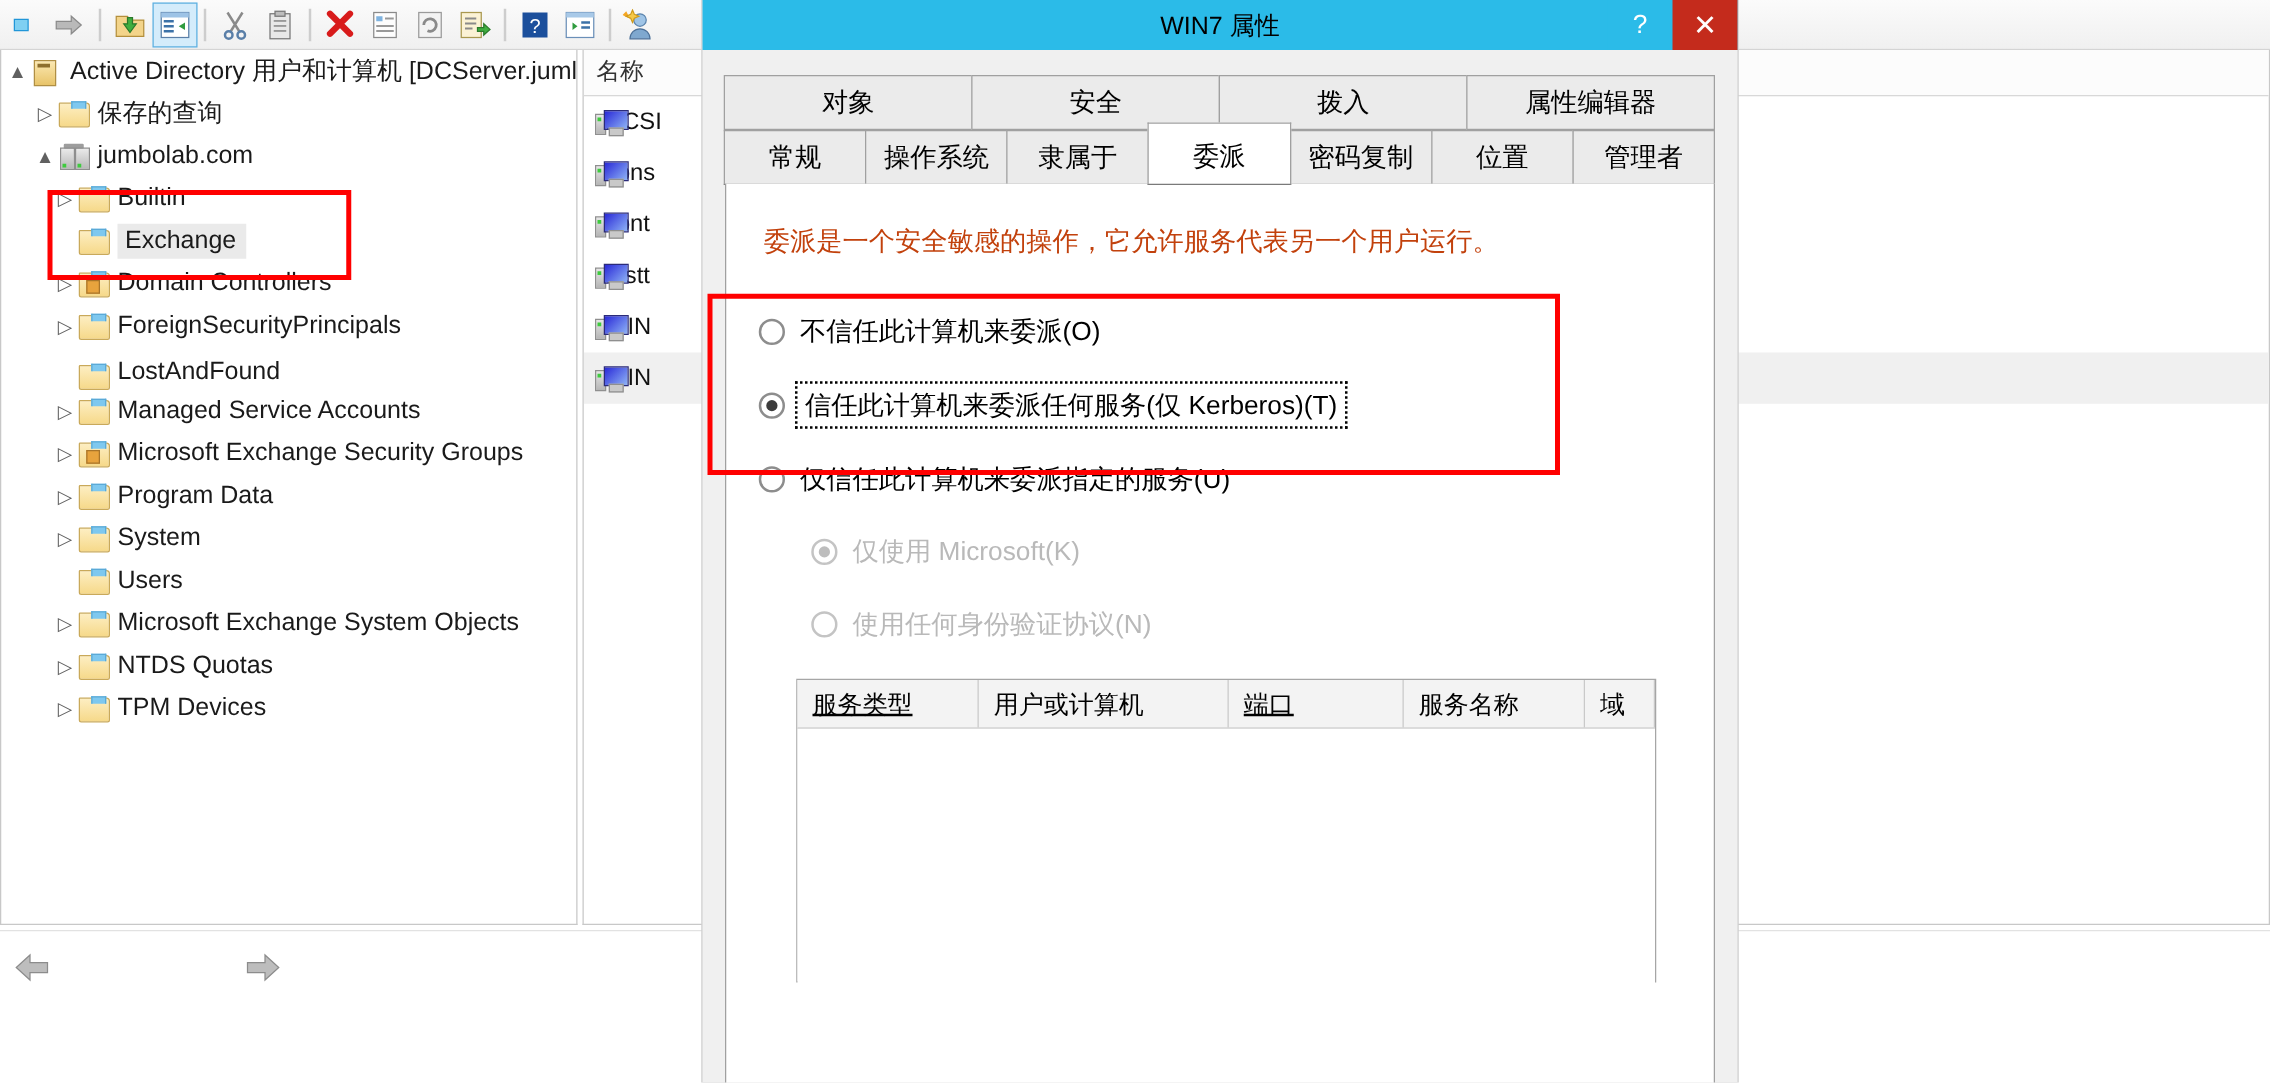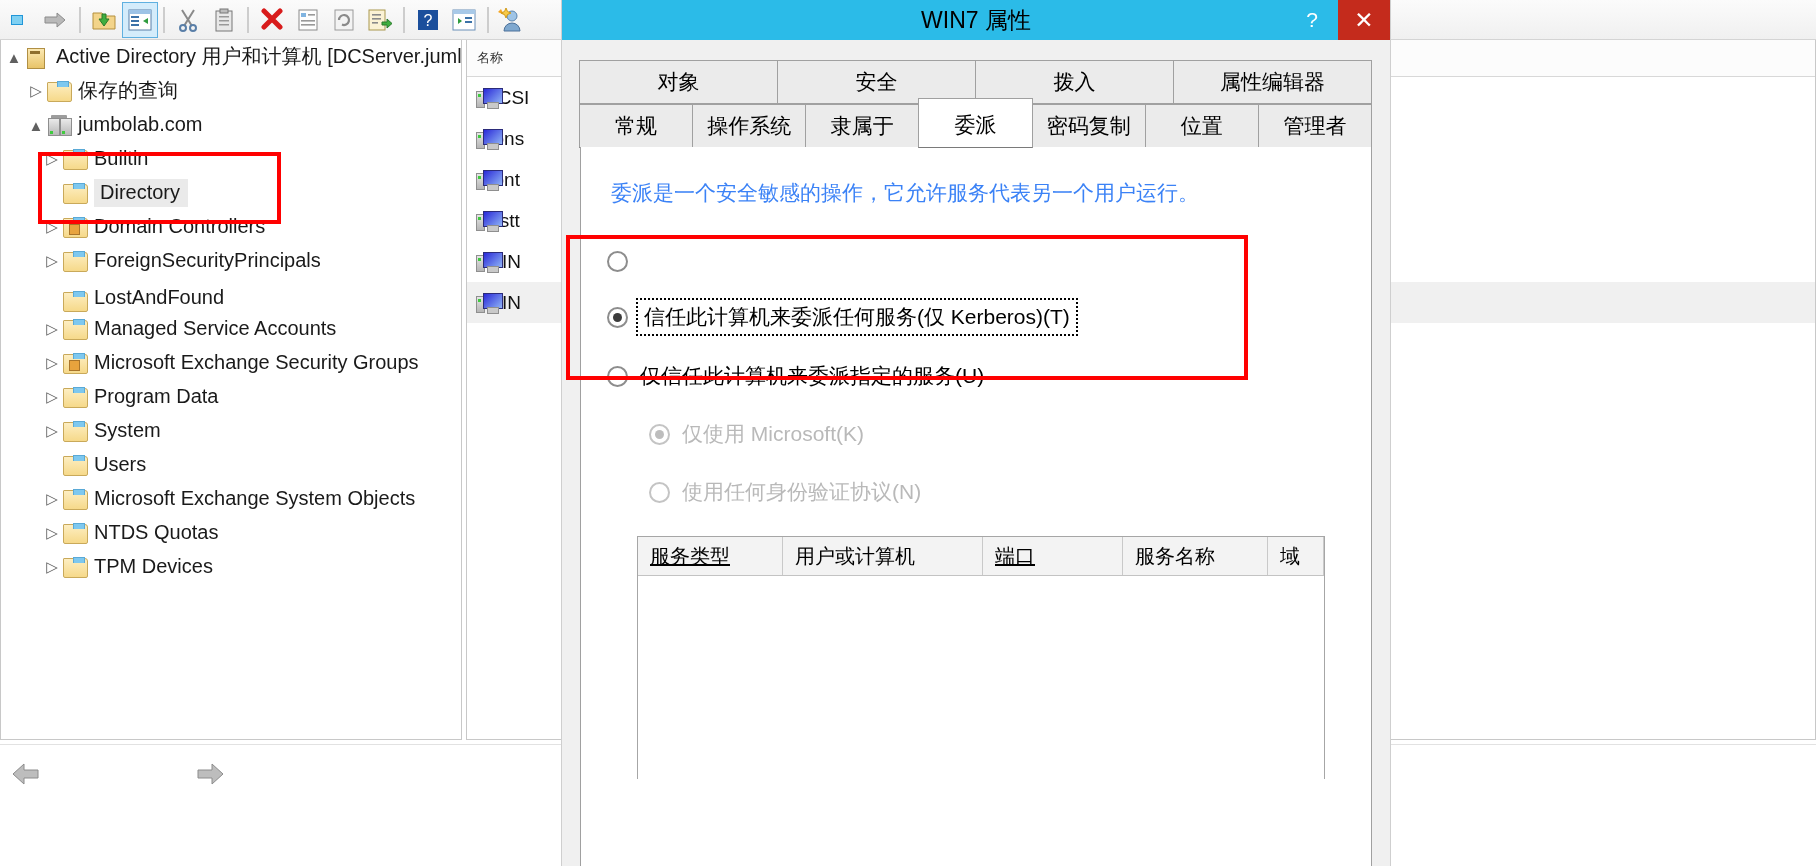--- a/index.html
+++ b/index.html
@@ -36,21 +36,21 @@
   .pane-list {
     position:absolute; left:466px; top:40px; width:1350px; height:700px;
     background:#fff; border:1px solid #c8c8c8; border-top:none; box-sizing:border-box;
     overflow:hidden;
   }
   .list-header {
     height:36px; border-bottom:1px solid #d8d8d8; background:#fcfcfc;
     display:flex; align-items:center;
   }
   .list-col {
-    padding-left:10px; font-size:13px; color:#333; height:34px; line-height:34px;
+    padding-left:10px; font-size:19px; color:#333; height:34px; line-height:34px;
     border-right:4px solid #c2410c; box-sizing:border-box;
   }
   .list-row {
     height:41px; display:flex; align-items:center; padding-left:9px; font-size:19px; color:#111;
   }
   .list-row.sel { background:#f0f0f0; }
 
   .tree-row {
     display:flex; align-items:center; height:34px; font-size:20px; color:#1a1a1a;
     white-space:nowrap;
@@ -126,21 +126,21 @@
 
   
   .dialog {
     position:absolute; left:562px; top:0px; width:828px; height:866px;
     background:#f0f0f0; box-shadow:0 0 0 1px #cfcfcf;
   }
   .dlg-title {
     height:40px; background:#2bbbe8; position:relative;
     display:flex; align-items:center; justify-content:center;
   }
-  .dlg-title .ttxt { font-size:23px; color:#000; }
+  .dlg-title .ttxt { font-size:20px; color:#000; }
   .dlg-btns { position:absolute; right:0; top:0; display:flex; height:40px; }
   .dlg-btn {
     width:52px; height:40px; display:flex; align-items:center; justify-content:center;
     font-size:21px; color:#fff; background:#2bbbe8;
   }
   .dlg-btn.close { background:#c42b1c; font-size:23px; }
 
   .dlg-body { padding:10px 18px 0 18px; }
 
   .tabstrip { margin-top:10px; }
@@ -154,21 +154,21 @@
   .tab.active {
     background:#ffffff; border-bottom-color:#ffffff; z-index:3;
     margin-top:-6px; height:50px; align-items:flex-end; padding-bottom:8px;
   }
 
   .tabpage {
     background:#ffffff; border:1px solid #a0a0a0; border-top:none;
     height:722px; box-sizing:border-box; padding:24px 26px 0 26px; position:relative;
     margin-top:-1px;
   }
-  .intro { font-size:21px; color:#3b82f6; margin:8px 0 44px 4px; }
+  .intro { font-size:21px; color:#c2410c; margin:8px 0 44px 4px; }
 
   .radio-line { display:flex; align-items:center; margin-bottom:30px; }
   .radio {
     width:21px; height:21px; border-radius:50%; border:2px solid #8d8d8d;
     background:#fff; box-sizing:border-box; flex:0 0 auto; margin-right:12px;
   }
   .radio.checked:after{
     content:""; display:block; width:9px; height:9px; border-radius:50%;
     background:#3c3c3c; margin:4px auto 0;
   }
@@ -329,21 +329,21 @@
             <span class="tlabel">jumbolab.com</span>
           </div>
           <div class="tree-row" style="padding-left: 40px;">
             <span class="twist">▷</span>
             <span class="ico"><span class="folder"><span class="f-back"></span><span class="f-tab"></span></span></span>
             <span class="tlabel">Builtin</span>
           </div>
           <div class="tree-row sel" style="padding-left: 40px;">
             <span class="twist"></span>
             <span class="ico"><span class="folder"><span class="f-back"></span><span class="f-tab"></span></span></span>
-            <span class="tlabel">Directory</span>
+            <span class="tlabel">Exchange</span>
           </div>
           <div class="tree-row" style="padding-left: 40px;">
             <span class="twist">▷</span>
             <span class="ico"><span class="folder special"><span class="f-back"></span><span class="f-tab"></span><span class="f-dot"></span></span></span>
             <span class="tlabel">Domain Controllers</span>
           </div>
           <div class="tree-row" style="padding-left: 40px;">
             <span class="twist">▷</span>
             <span class="ico"><span class="folder"><span class="f-back"></span><span class="f-tab"></span></span></span>
             <span class="tlabel">ForeignSecurityPrincipals</span>
@@ -495,20 +495,21 @@
           </div>
       </div>
 
       <div class="tabpage">
 
         <div class="intro">委派是一个安全敏感的操作，它允许服务代表另一个用户运行。</div>
 
         <div id="options">
             <div class="radio-line">
               <span class="radio"></span>
+              <span class="rlabel">不信任此计算机来委派(O)</span>
             </div>
             <div class="radio-line">
               <span class="radio checked"></span>
               <span class="rlabel focusring">信任此计算机来委派任何服务(仅 Kerberos)(T)</span>
             </div>
             <div class="radio-line">
               <span class="radio"></span>
               <span class="rlabel">仅信任此计算机来委派指定的服务(U)</span>
             </div>
           </div>

